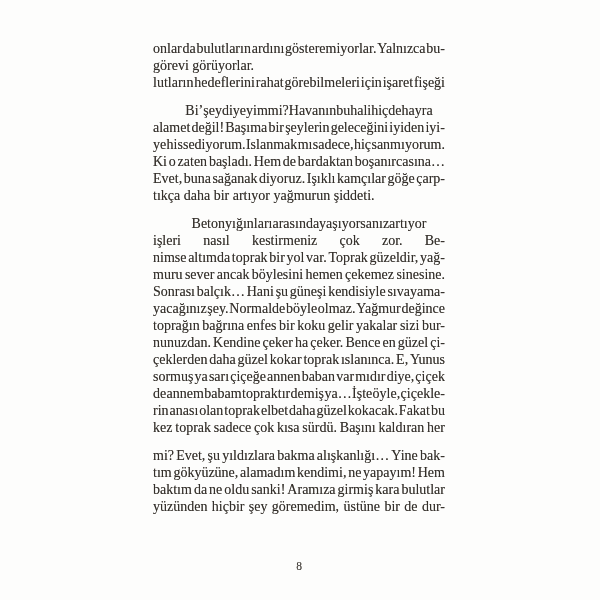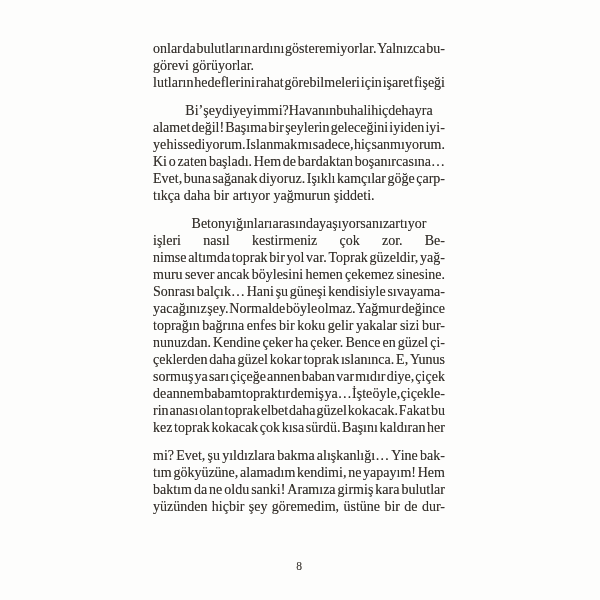--- a/index.html
+++ b/index.html
@@ -80,21 +80,21 @@
         <div class="line"><span>nimse</span><span>altımda</span><span>toprak</span><span>bir</span><span>yol</span><span>var.</span><span>Toprak</span><span>güzeldir,</span><span>yağ-</span></div>
         <div class="line"><span>muru</span><span>sever</span><span>ancak</span><span>böylesini</span><span>hemen</span><span>çekemez</span><span>sinesine.</span></div>
         <div class="line"><span>Sonrası</span><span>balçık…</span><span>Hani</span><span>şu</span><span>güneşi</span><span>kendisiyle</span><span>sıvayama-</span></div>
         <div class="line"><span>yacağınız</span><span>şey.</span><span>Normalde</span><span>böyle</span><span>olmaz.</span><span>Yağmur</span><span>değince</span></div>
         <div class="line"><span>toprağın</span><span>bağrına</span><span>enfes</span><span>bir</span><span>koku</span><span>gelir</span><span>yakalar</span><span>sizi</span><span>bur-</span></div>
         <div class="line"><span>nunuzdan.</span><span>Kendine</span><span>çeker</span><span>ha</span><span>çeker.</span><span>Bence</span><span>en</span><span>güzel</span><span>çi-</span></div>
         <div class="line"><span>çeklerden</span><span>daha</span><span>güzel</span><span>kokar</span><span>toprak</span><span>ıslanınca.</span><span>E,</span><span>Yunus</span></div>
         <div class="line"><span>sormuş</span><span>ya</span><span>sarı</span><span>çiçeğe</span><span>annen</span><span>baban</span><span>var</span><span>mıdır</span><span>diye,</span><span>çiçek</span></div>
         <div class="line"><span>de</span><span>annem</span><span>babam</span><span>topraktır</span><span>demiş</span><span>ya…</span><span>İşte</span><span>öyle,</span><span>çiçekle-</span></div>
         <div class="line"><span>rin</span><span>anası</span><span>olan</span><span>toprak</span><span>elbet</span><span>daha</span><span>güzel</span><span>kokacak.</span><span>Fakat</span><span>bu</span></div>
-        <div class="line"><span>kez</span><span>toprak</span><span>kokacak</span><span>çok</span><span>kısa</span><span>sürdü.</span><span>Başını</span><span>kaldıran</span><span>her</span></div>
+        <div class="line"><span>kez</span><span>toprak</span><span>sadece</span><span>çok</span><span>kısa</span><span>sürdü.</span><span>Başını</span><span>kaldıran</span><span>her</span></div>
       </div>
       <div class="para">
         <div class="line"><span>mi?</span><span>Evet,</span><span>şu</span><span>yıldızlara</span><span>bakma</span><span>alışkanlığı…</span><span>Yine</span><span>bak-</span></div>
         <div class="line"><span>tım</span><span>gökyüzüne,</span><span>alamadım</span><span>kendimi,</span><span>ne</span><span>yapayım!</span><span>Hem</span></div>
         <div class="line"><span>baktım</span><span>da</span><span>ne</span><span>oldu</span><span>sanki!</span><span>Aramıza</span><span>girmiş</span><span>kara</span><span>bulutlar</span></div>
         <div class="line"><span>yüzünden</span><span>hiçbir</span><span>şey</span><span>göremedim,</span><span>üstüne</span><span>bir</span><span>de</span><span>dur-</span></div>
       </div>
     </div>
   <div class="page-number">8</div>
 </div>

